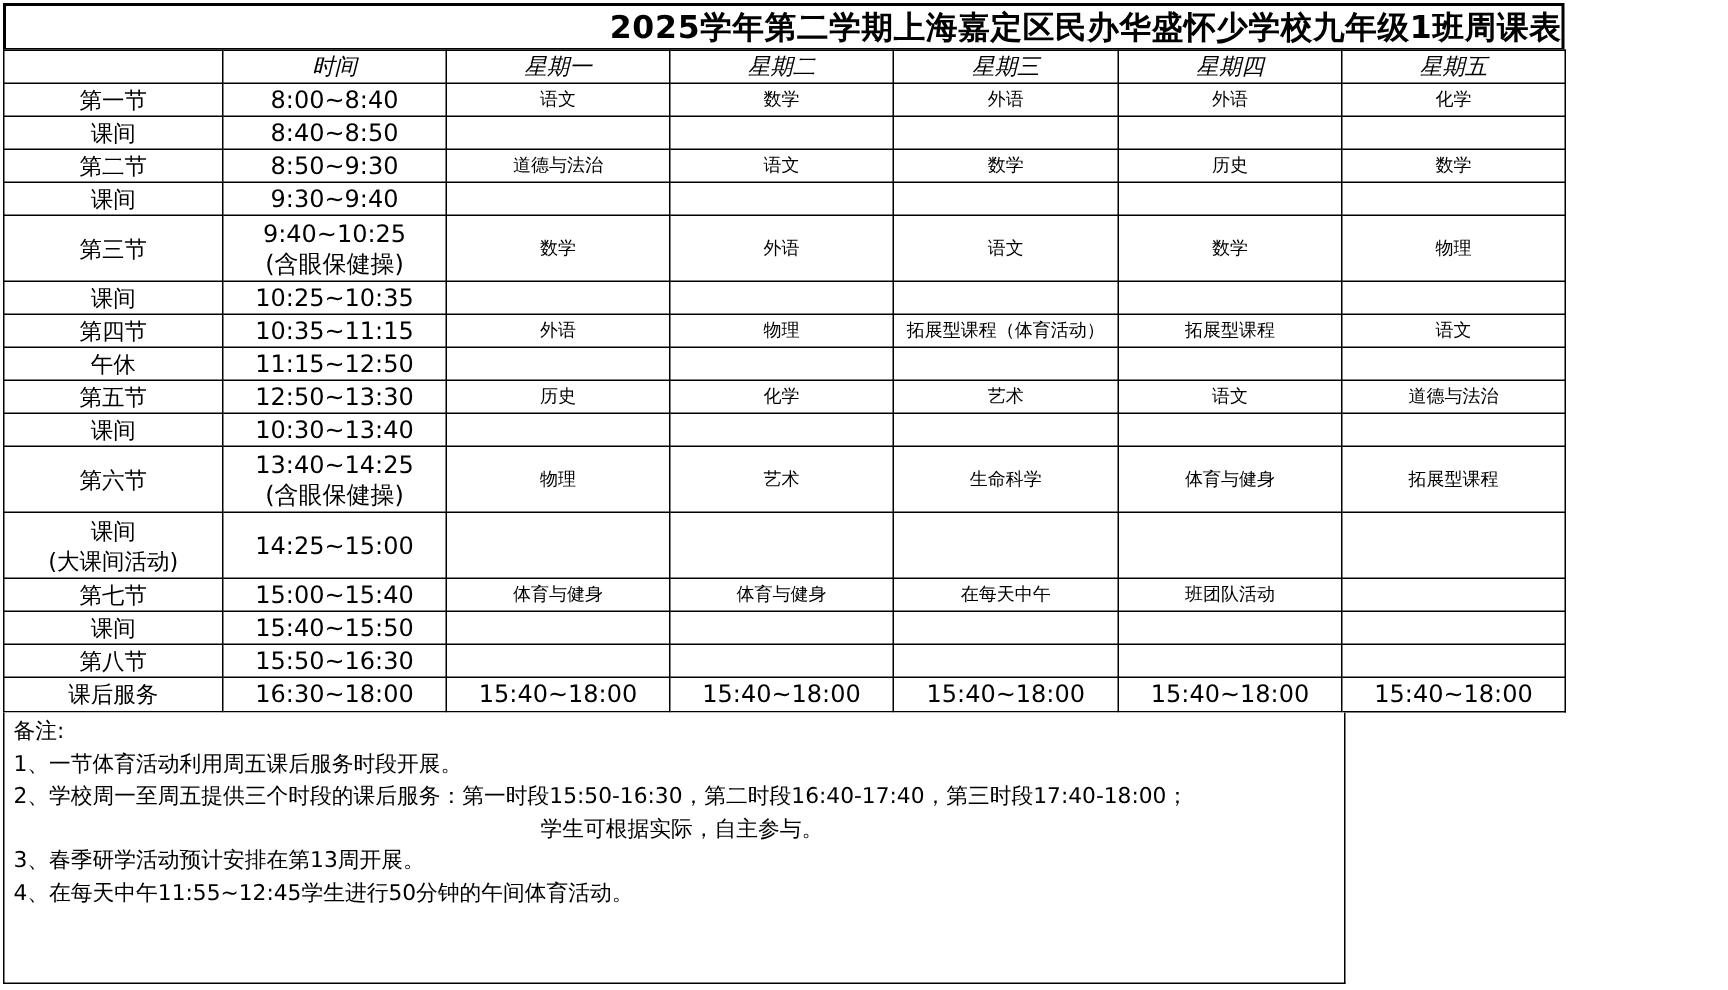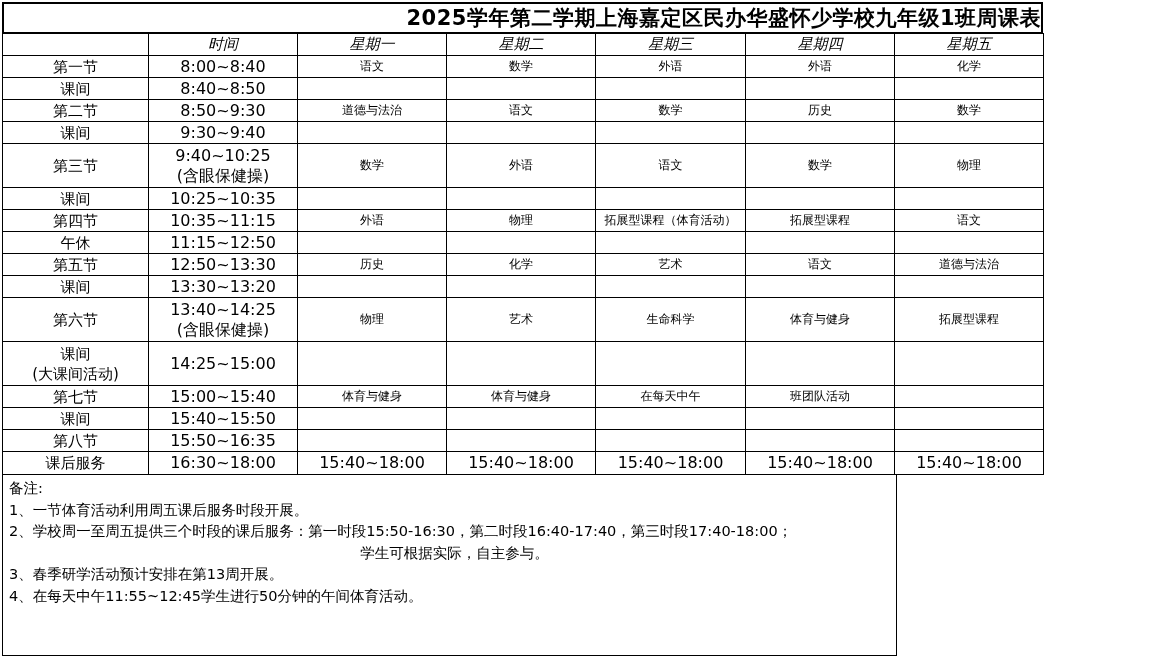--- a/index.html
+++ b/index.html
@@ -300,21 +300,21 @@
           </td>
           <td class="subject">
             <div>道德与法治</div>
           </td>
         </tr>
         <tr class="h22">
           <td class="period">
             <div>课间</div>
           </td>
           <td class="time">
-            <div>13:30~13:20</div>
+            <div>10:30~13:40</div>
           </td>
           <td class="subject">
             <div></div>
           </td>
           <td class="subject">
             <div></div>
           </td>
           <td class="subject">
             <div></div>
           </td>
@@ -417,21 +417,21 @@
           </td>
           <td class="subject">
             <div></div>
           </td>
         </tr>
         <tr class="h22">
           <td class="period">
             <div>第八节</div>
           </td>
           <td class="time">
-            <div>15:50~16:35</div>
+            <div>15:50~16:30</div>
           </td>
           <td class="subject">
             <div></div>
           </td>
           <td class="subject">
             <div></div>
           </td>
           <td class="subject">
             <div></div>
           </td>

